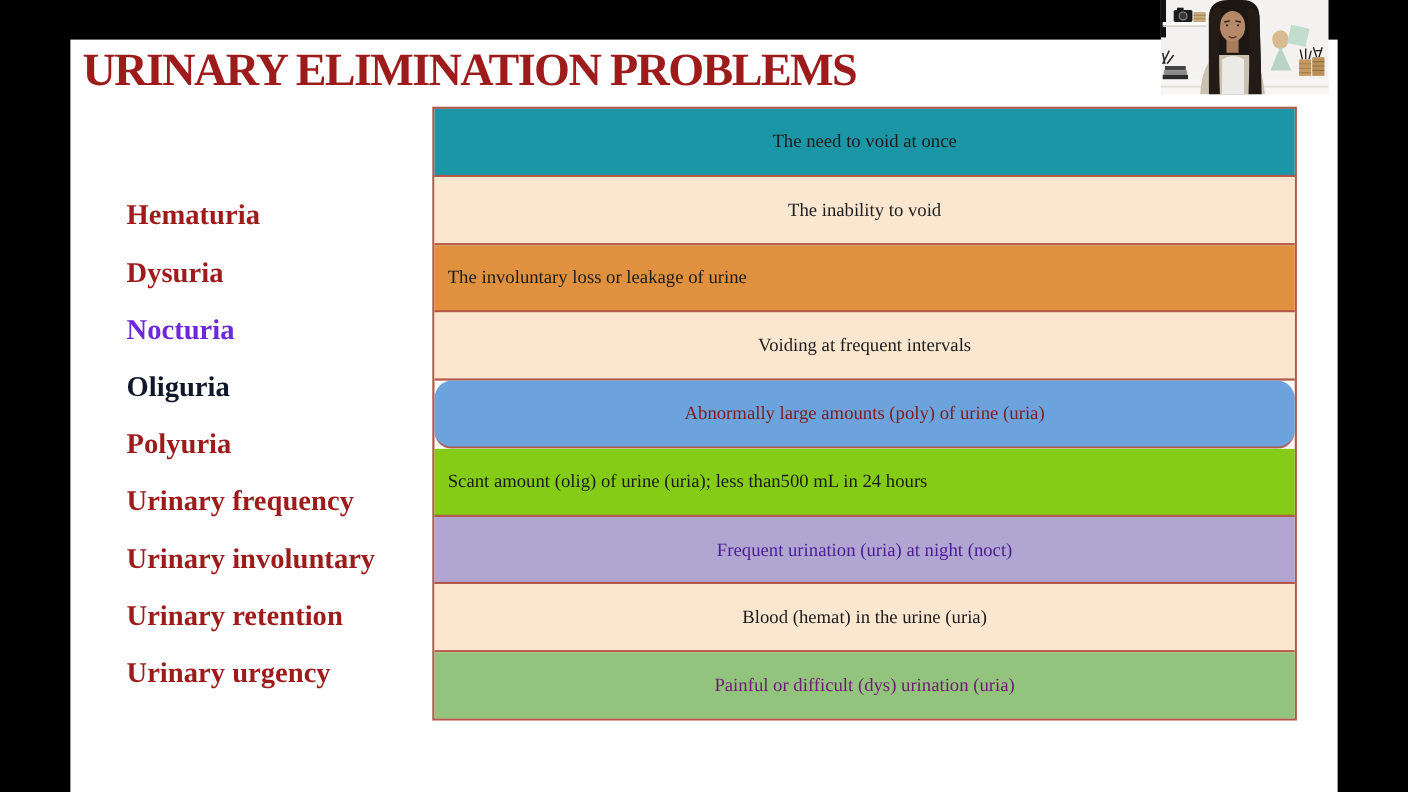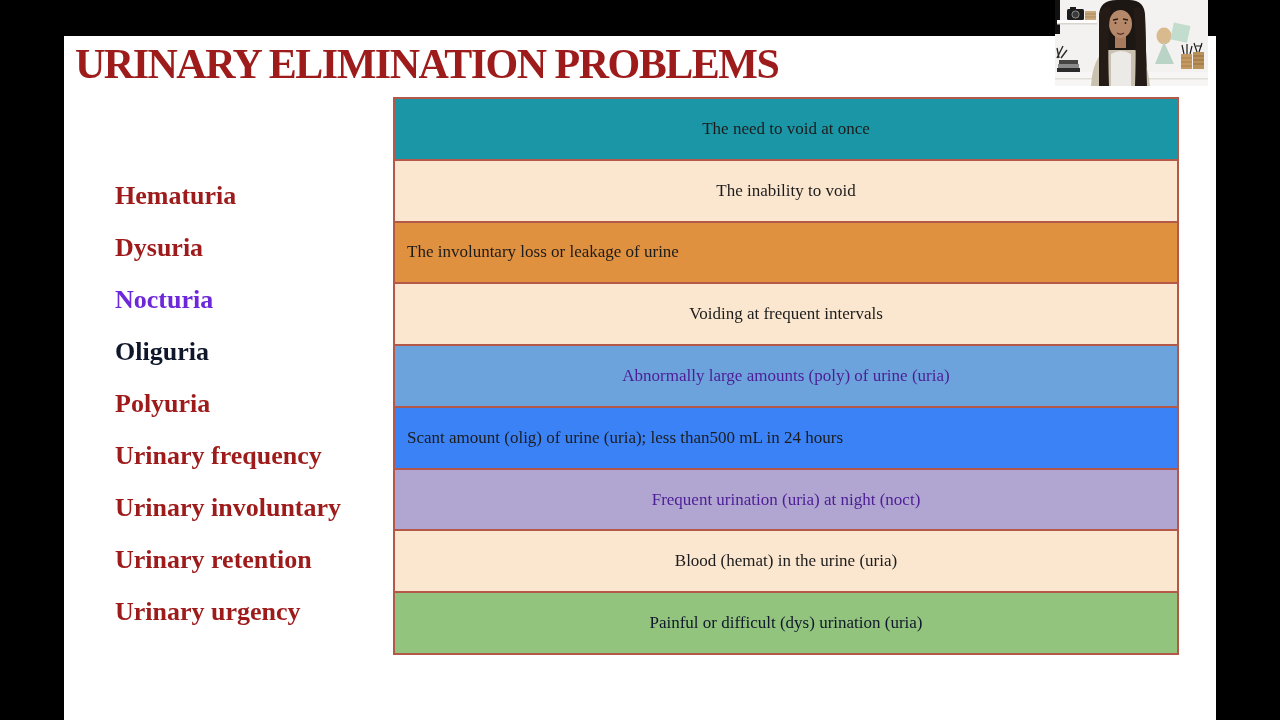--- a/index.html
+++ b/index.html
@@ -90,33 +90,33 @@
       </div>
     <div class="def-row" style="background: rgb(251, 231, 208); border-color: rgb(180, 88, 74); color: rgb(28, 28, 28);">
         <span>The inability to void</span>
       </div>
     <div class="def-row align-left" style="background: rgb(224, 145, 63); border-color: rgb(180, 88, 74); color: rgb(28, 28, 28);">
         <span>The involuntary loss or leakage of urine</span>
       </div>
     <div class="def-row" style="background: rgb(251, 231, 208); border-color: rgb(180, 88, 74); color: rgb(28, 28, 28);">
         <span>Voiding at frequent intervals</span>
       </div>
-    <div class="def-row" style="background: rgb(108, 163, 220); border-color: rgb(180, 88, 74); color: #4c1d95;">
+    <div class="def-row" style="background: rgb(108, 163, 220); border-color: rgb(180, 88, 74); color: #7f1d1d; border-radius: 16px;">
         <span>Abnormally large amounts (poly) of urine (uria)</span>
       </div>
-    <div class="def-row align-left" style="background: #3b82f6; border-color: rgb(180, 88, 74); color: rgb(28, 28, 28);">
+    <div class="def-row align-left" style="background: #84cc16; border-color: rgb(180, 88, 74); color: rgb(28, 28, 28);">
         <span>Scant amount (olig) of urine (uria); less than500 mL in 24 hours</span>
       </div>
     <div class="def-row" style="background: rgb(177, 165, 209); border-color: rgb(180, 88, 74); color: #4c1d95;">
         <span>Frequent urination (uria) at night (noct)</span>
       </div>
     <div class="def-row" style="background: rgb(251, 231, 208); border-color: rgb(180, 88, 74); color: rgb(28, 28, 28);">
         <span>Blood (hemat) in the urine (uria)</span>
       </div>
-    <div class="def-row" style="background: rgb(147, 196, 125); border-color: rgb(180, 88, 74); color: #0f172a;">
+    <div class="def-row" style="background: rgb(147, 196, 125); border-color: rgb(180, 88, 74); color: #701a75;">
         <span>Painful or difficult (dys) urination (uria)</span>
       </div>
   </div>
 </div>
 
 <div class="webcam">
   <svg width="153" height="86" viewBox="0 0 153 86">
 
     <rect x="0" y="0" width="153" height="86" fill="#f3f2f0"></rect>
 

